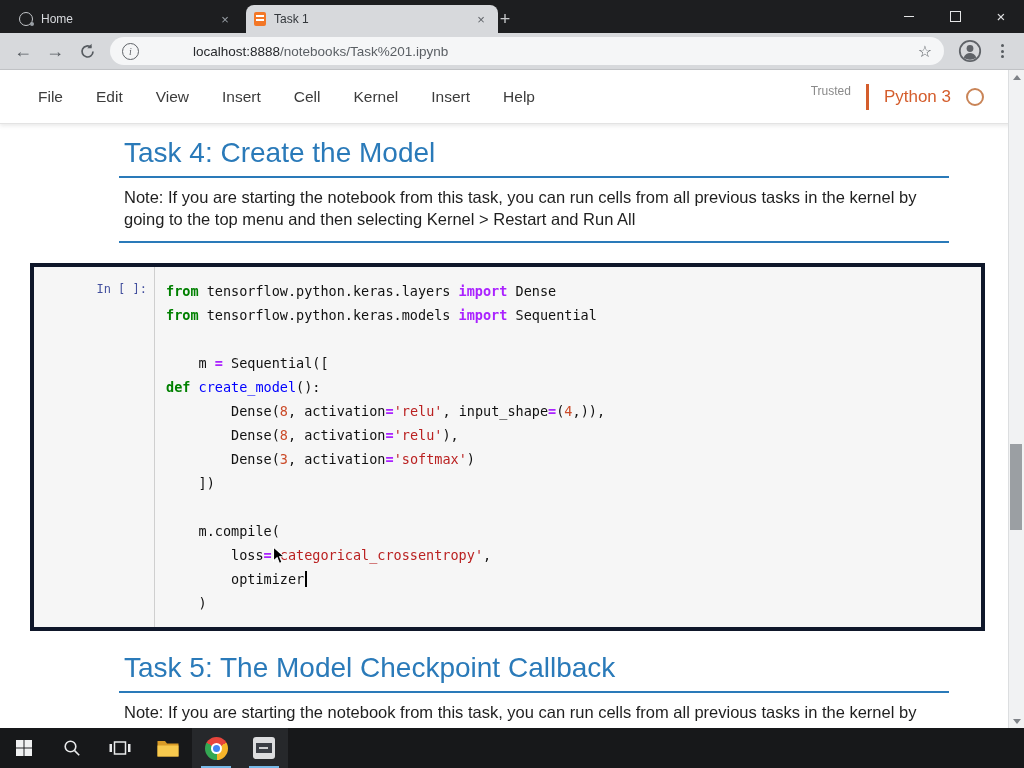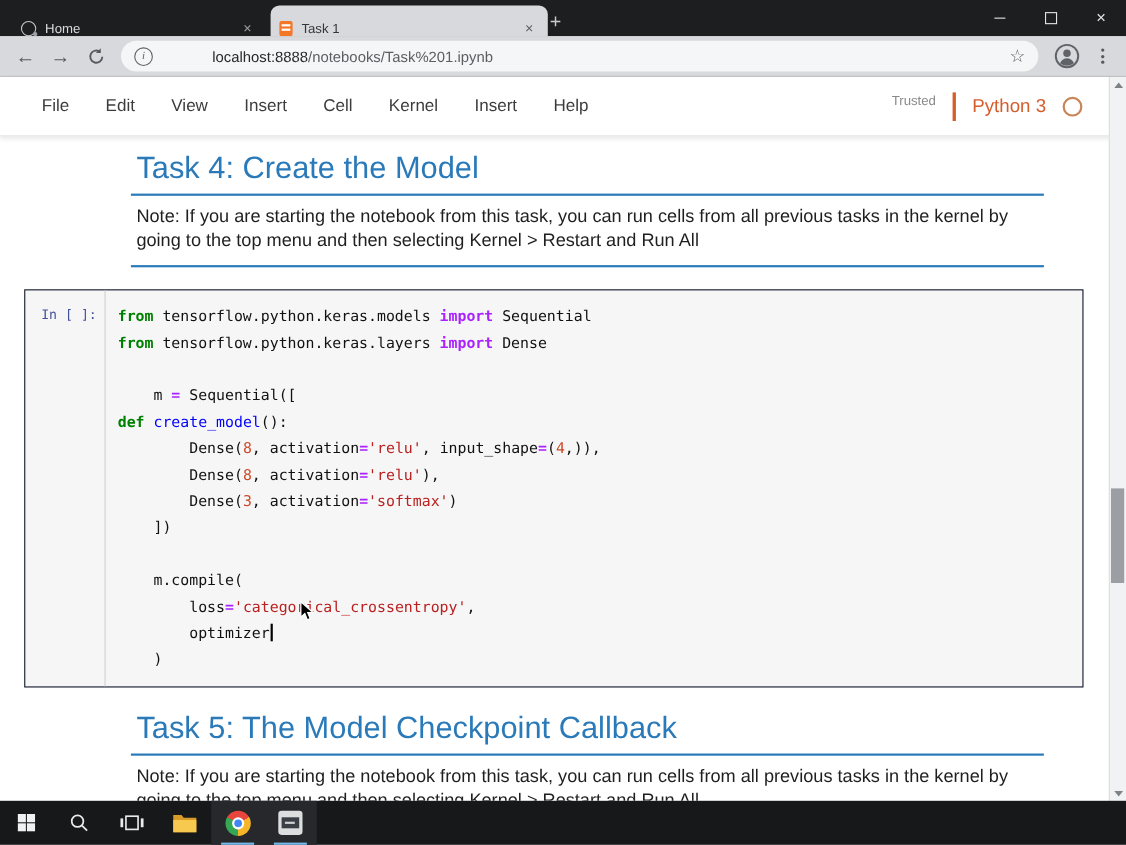--- a/index.html
+++ b/index.html
@@ -2,21 +2,21 @@
 <html><head>
 <meta charset="utf-8">
 <style>
   html,body{margin:0;padding:0;}
   body{width:1024px;height:768px;position:relative;overflow:hidden;background:#fff;
        font-family:"Liberation Sans",sans-serif;}
 
   
   .titlebar{position:absolute;top:0;left:0;right:0;height:33px;background:#1d1e20;}
   .tab{position:absolute;top:5px;height:28px;border-radius:8px 8px 0 0;display:flex;
-       align-items:flex-end;padding:0 9px;box-sizing:border-box;font-size:12px;cursor:default;}
+       align-items:center;padding:0 9px;box-sizing:border-box;font-size:12px;cursor:default;}
   .tab-home{left:10px;width:232px;color:#d8dade;}
   .tab-active{left:246px;width:252px;background:#d7d9dc;color:#33373b;padding-left:8px;}
   .tab-title{flex:1;margin-left:8px;white-space:nowrap;overflow:hidden;}
   .tab-close{width:16px;height:16px;border-radius:50%;display:flex;align-items:center;
              justify-content:center;font-size:13px;}
   .tab-home .tab-close{color:#9aa0a6;}
   .tab-active .tab-close{color:#5f6368;}
   .favicon-home{width:12px;height:12px;border:1.6px solid #c3c6ca;border-radius:50%;position:relative;}
   .favicon-home::after{content:'';position:absolute;right:-2px;bottom:-1px;width:4px;height:4px;
                        border-radius:50%;background:#9aa0a6;}
@@ -60,22 +60,22 @@
   .kdivider{width:3px;height:26px;background:#d45d2c;}
   .kernel-name{font-size:17px;color:#d45d2c;}
   .kernel-circle{width:14px;height:14px;border:2px solid #c98457;border-radius:50%;}
 
   
   .page{position:absolute;top:123px;left:0;right:16px;bottom:40px;background:#fff;overflow:hidden;}
   .md-heading{margin:14px 60px 0 124px;font-size:28px;color:#2a7ab9;font-weight:400;}
   .md-hr{margin:7px 0 0 119px;width:830px;border:none;border-top:2px solid #2a7ab9;height:0;}
   .md-note{margin:9px 0 0 124px;width:832px;font-size:16.5px;line-height:21.5px;color:#1f1f1f;}
   .hr-bottom{margin-top:11px;}
-  .code-cell{margin:20px 23px 0 22px;background:#f6f6f6;border:1px solid #0f172a;display:flex;
-             box-sizing:border-box;}
+  .code-cell{margin:20px 23px 0 30px;background:#f6f6f6;border:4px solid #0f172a;display:flex;
+             box-sizing:border-box;padding-left:48px;}
   .prompt-col{width:73px;flex:none;text-align:right;padding:15px 7px 0 0;box-sizing:border-box;
               font-family:"DejaVu Sans Mono","Liberation Mono",monospace;font-size:12px;
               color:#43509e;border-right:1px solid #cfcfcf;}
   .code-area{flex:1;padding:12px 8px 12px 11px;
              font-family:"DejaVu Sans Mono","Liberation Mono",monospace;font-size:13.5px;color:#111;}
   .code-line{height:24px;line-height:24px;white-space:pre;}
   .tk-kw{color:#008000;font-weight:bold;}
   .tk-imp{color:#aa22ff;font-weight:bold;}
   .tk-fn{color:#0000ff;}
   .tk-op{color:#aa22ff;font-weight:bold;}
@@ -191,22 +191,22 @@
   <div>
     <div class="md-heading">Task 4: Create the Model</div>
     <div class="md-hr"></div>
     <div class="md-note">Note: If you are starting the notebook from this task, you can run cells from all previous tasks in the kernel by going to the top menu and then selecting Kernel &gt; Restart and Run All</div>
     <div class="md-hr hr-bottom"></div>
   </div>
 
   <div class="code-cell">
     <div class="prompt-col">In [ ]:</div>
     <div class="code-area">
+        <div class="code-line"><span class="tk-kw">from</span><span class="tk-pl"> tensorflow.python.keras.layers </span><span class="tk-imp">import</span><span class="tk-pl"> Dense</span></div>
         <div class="code-line"><span class="tk-kw">from</span><span class="tk-pl"> tensorflow.python.keras.models </span><span class="tk-imp">import</span><span class="tk-pl"> Sequential</span></div>
-        <div class="code-line"><span class="tk-kw">from</span><span class="tk-pl"> tensorflow.python.keras.layers </span><span class="tk-imp">import</span><span class="tk-pl"> Dense</span></div>
         <div class="code-line">&nbsp;</div>
         <div class="code-line"><span class="tk-pl">    m </span><span class="tk-op">=</span><span class="tk-pl"> Sequential([</span></div>
         <div class="code-line"><span class="tk-kw">def</span><span class="tk-pl"> </span><span class="tk-fn">create_model</span><span class="tk-pl">():</span></div>
         <div class="code-line"><span class="tk-pl">        Dense(</span><span class="tk-num">8</span><span class="tk-pl">, activation</span><span class="tk-op">=</span><span class="tk-str">'relu'</span><span class="tk-pl">, input_shape</span><span class="tk-op">=</span><span class="tk-pl">(</span><span class="tk-num">4</span><span class="tk-pl">,)),</span></div>
         <div class="code-line"><span class="tk-pl">        Dense(</span><span class="tk-num">8</span><span class="tk-pl">, activation</span><span class="tk-op">=</span><span class="tk-str">'relu'</span><span class="tk-pl">),</span></div>
         <div class="code-line"><span class="tk-pl">        Dense(</span><span class="tk-num">3</span><span class="tk-pl">, activation</span><span class="tk-op">=</span><span class="tk-str">'softmax'</span><span class="tk-pl">)</span></div>
         <div class="code-line"><span class="tk-pl">    ])</span></div>
         <div class="code-line">&nbsp;</div>
         <div class="code-line"><span class="tk-pl">    m.compile(</span></div>
         <div class="code-line"><span class="tk-pl">        loss</span><span class="tk-op">=</span><span class="tk-str">'categorical_crossentropy'</span><span class="tk-pl">,</span></div>

